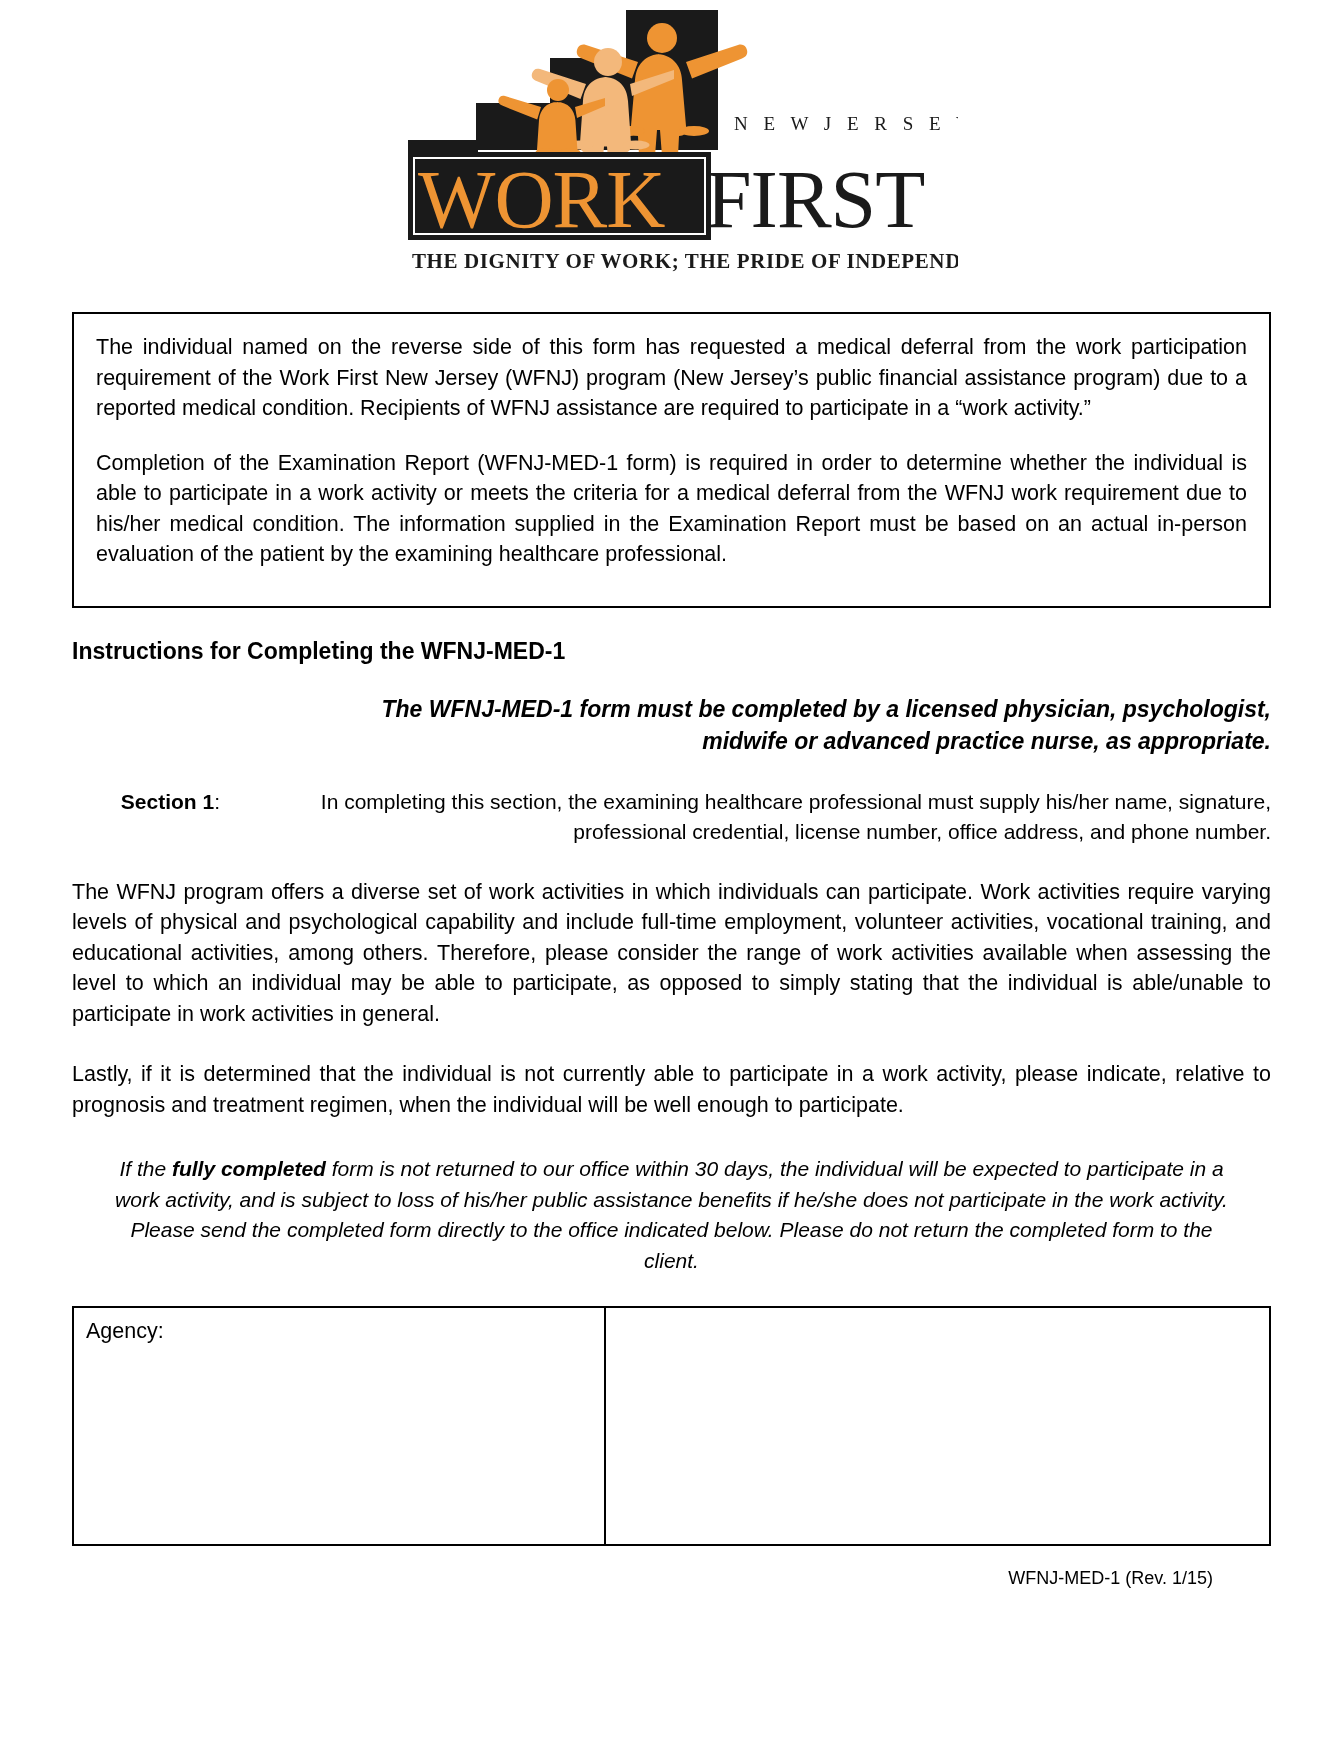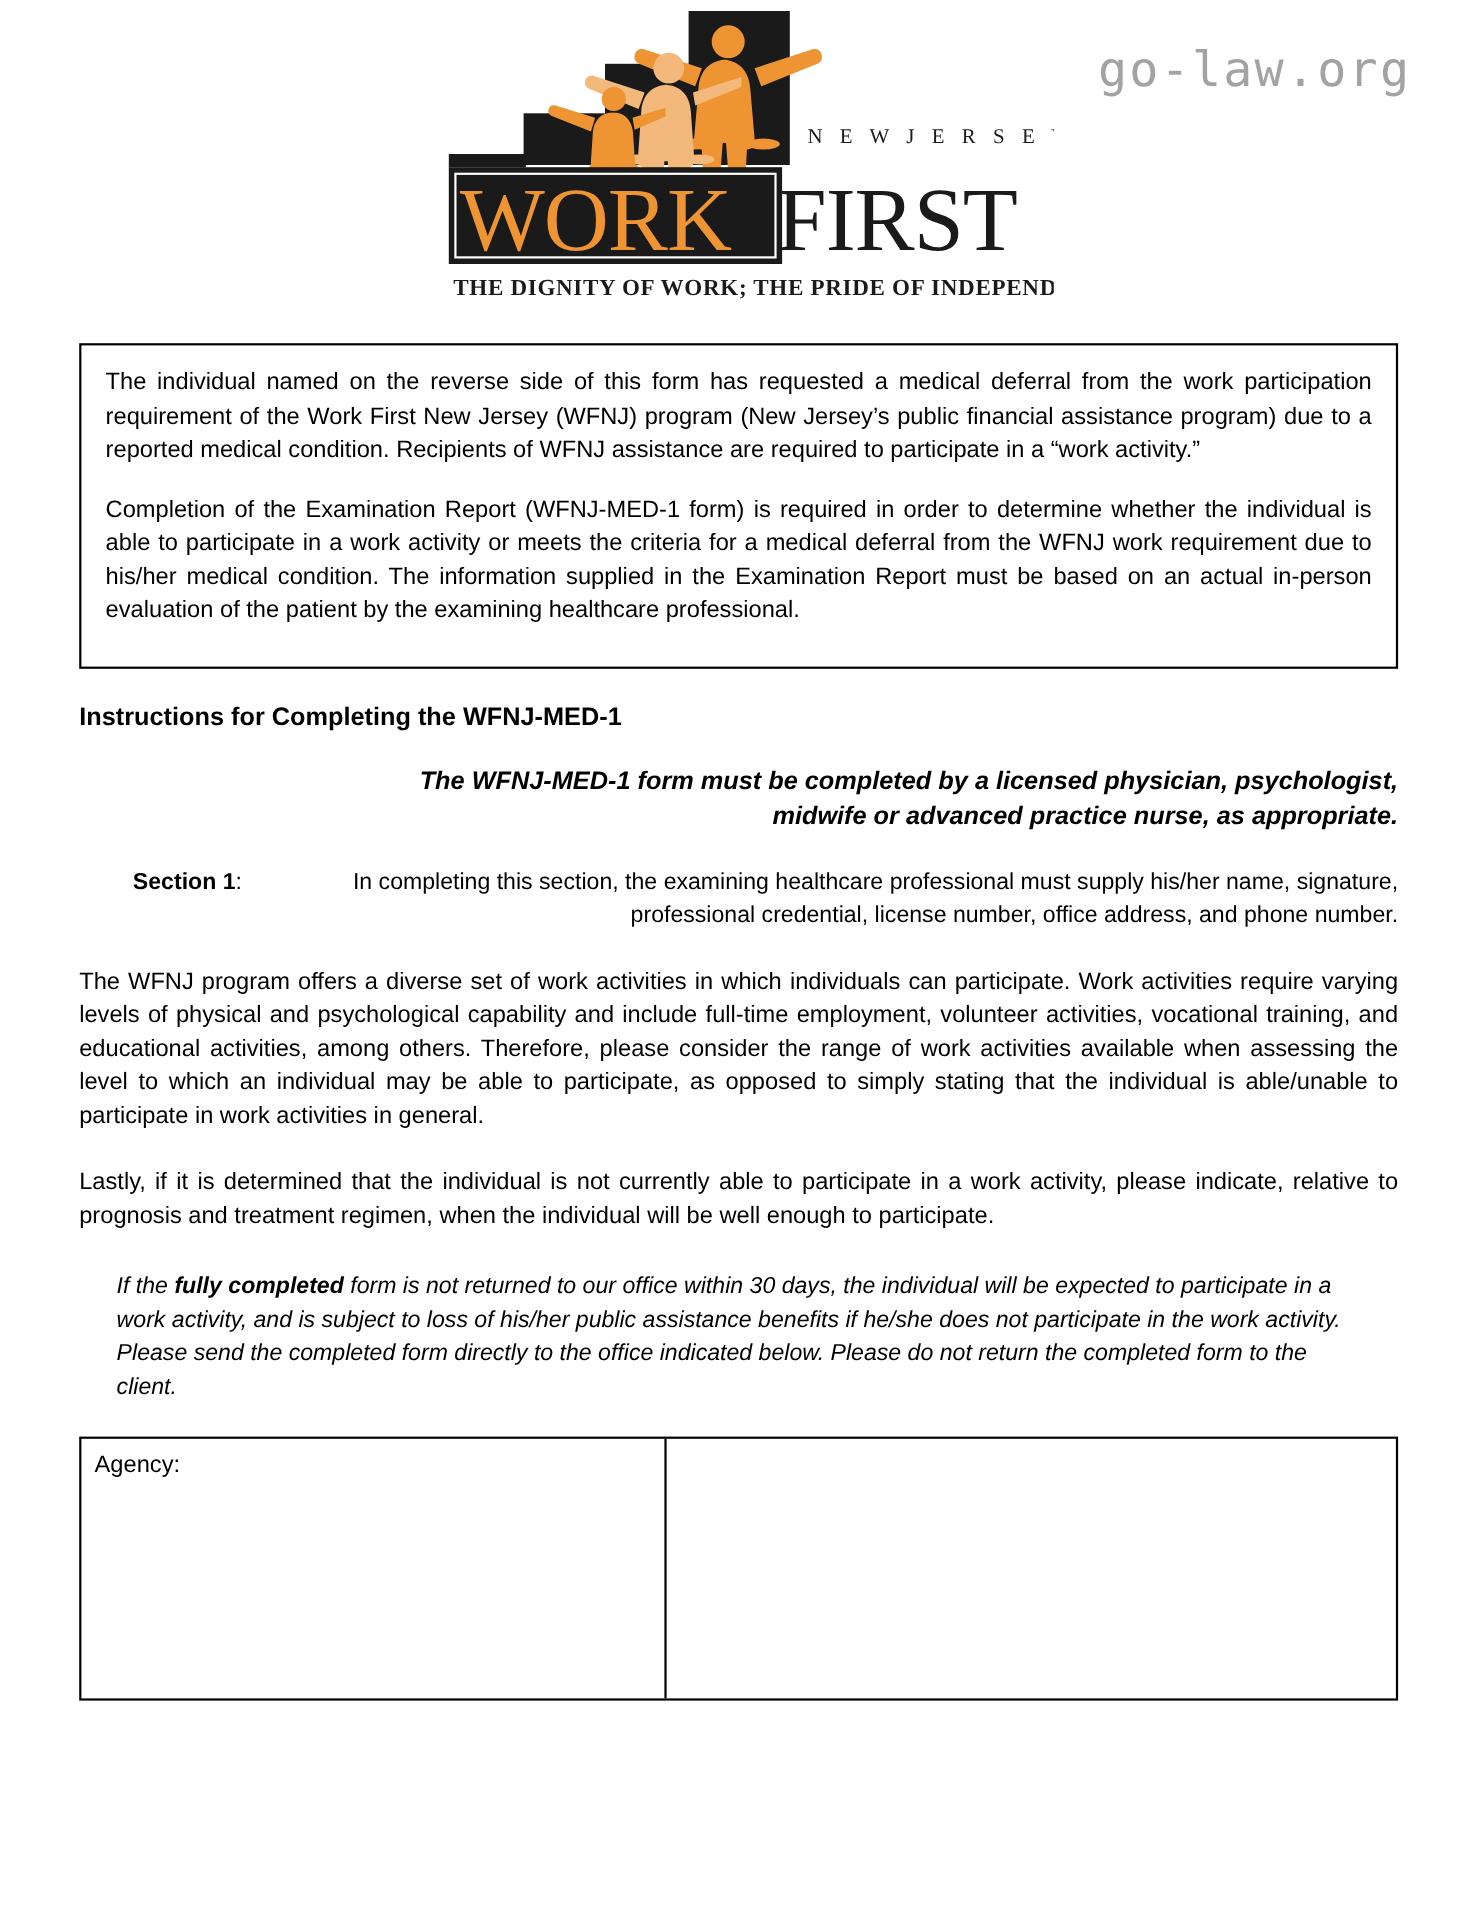--- a/index.html
+++ b/index.html
@@ -101,21 +101,21 @@
     font-size: 21.5px;
     line-height: 1.42;
     text-align: justify;
     margin: 30px 0 0 0;
   }
 
   .note-para {
     font-size: 21px;
     font-style: italic;
     line-height: 1.45;
-    text-align: left;
+    text-align: center;
     margin: 34px 34px 0 34px;
   }
   .note-para b { font-weight: bold; }
 
   
   .form-table {
     margin-top: 30px;
     border: 2px solid #000;
     display: flex;
     height: 240px;
@@ -138,21 +138,20 @@
     text-align: right;
     font-size: 18px;
     padding-right: 58px;
   }
 </style>
 </head>
 <body>
 
 <div class="page">
 
-  <div class="watermark">go-law.org</div>
 
   <div class="logo-wrap">
     <svg class="logo-svg" width="560" height="280" viewBox="0 0 560 280" xmlns="http://www.w3.org/2000/svg">
 
       <g>
         <rect x="228" y="10" width="92" height="140" fill="#1A1A1A"></rect>
         <rect x="152" y="58" width="80" height="92" fill="#1A1A1A"></rect>
         <rect x="78" y="103" width="78" height="47" fill="#1A1A1A"></rect>
         <rect x="10" y="140" width="70" height="12" fill="#1A1A1A"></rect>
       </g>
@@ -227,14 +226,15 @@
 
   <p class="note-para"><span>If the </span><b>fully completed</b><span> form is not returned to our office within 30 days, the individual will be expected to participate in a work activity, and is subject to loss of his/her public assistance benefits if he/she does not participate in the work activity.  Please send the completed form directly to the office indicated below.  Please do not return the completed form to the client.</span></p>
 
   <div class="form-table">
     <div class="form-cell left">
       <span>Agency:</span>
       <span></span>
     </div>
   </div>
 
+  <div class="footer">WFNJ-MED-1 (Rev. 1/15)</div>
 
 </div>
 
 </body></html>

